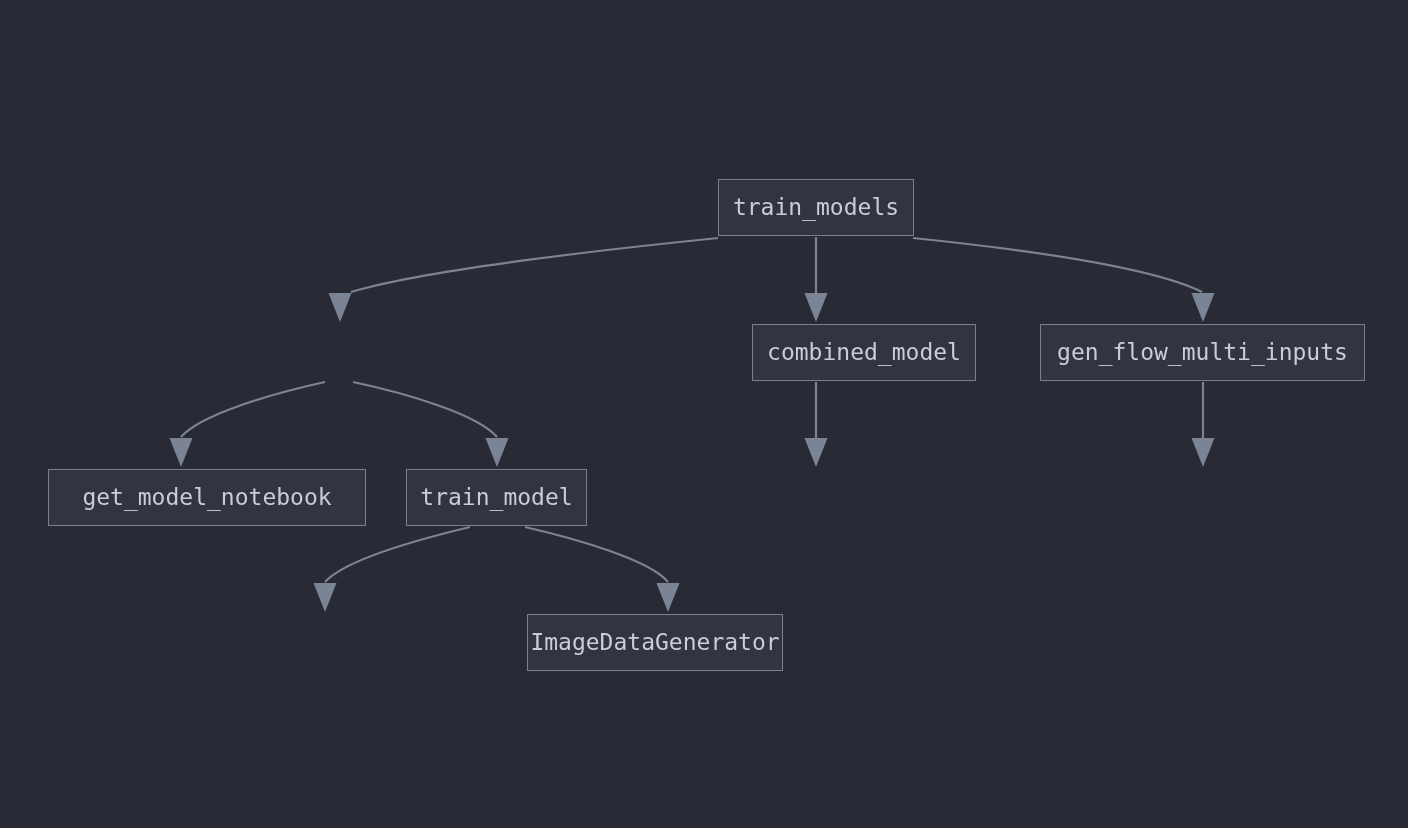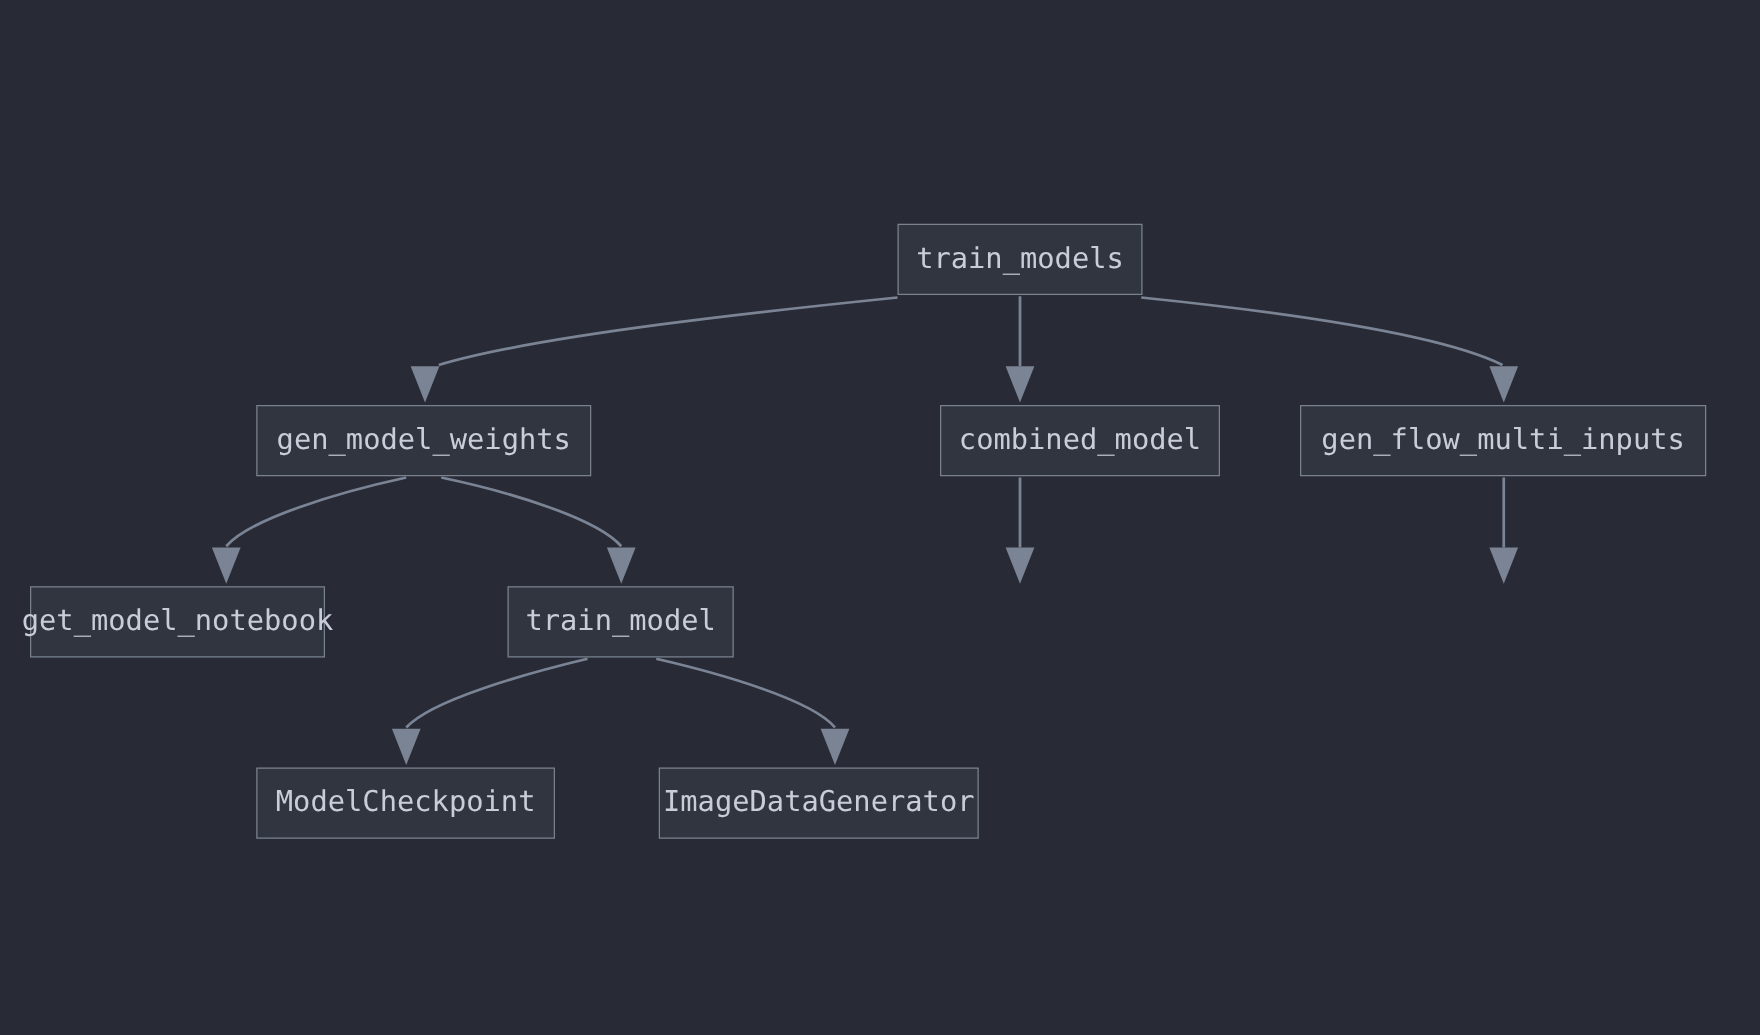--- a/index.html
+++ b/index.html
@@ -84,43 +84,37 @@
     <path d="M 325 612 L 313.5 583 L 336.5 583 z" fill="#7b8495"></path>
 
     <path d="M 525 527 C 577 539, 650 560, 668 582" fill="none" stroke="#7b8495" stroke-width="2.2"></path>
     <path d="M 668 612 L 656.5 583 L 679.5 583 z" fill="#7b8495"></path>
   </svg>
 
   <div class="graph-node" style="left:718px; top:179px; width:196px; height:57px;">
     <span class="node-label">train_models</span>
   </div>
 
-  <div class="graph-node" style="left:205px; top:324px; width:268px; height:57px;">
-    <span class="node-label">gen_model_weights</span>
-  </div>
 
   <div class="graph-node" style="left:704px; top:324px; width:224px; height:57px;margin-left:48px;">
     <span class="node-label">combined_model</span>
   </div>
 
   <div class="graph-node" style="left:1040px; top:324px; width:325px; height:57px;">
     <span class="node-label">gen_flow_multi_inputs</span>
   </div>
 
-  <div class="graph-node" style="left:24px; top:469px; width:236px; height:57px;">
+  <div class="graph-node" style="left:48px; top:469px; width:318px; height:57px;">
     <span class="node-label">get_model_notebook</span>
   </div>
 
   <div class="graph-node" style="left:406px; top:469px; width:181px; height:57px;">
     <span class="node-label">train_model</span>
   </div>
 
 
 
-  <div class="graph-node" style="left:205px; top:614px; width:239px; height:57px;">
-    <span class="node-label">ModelCheckpoint</span>
-  </div>
 
   <div class="graph-node" style="left:527px; top:614px; width:256px; height:57px;">
     <span class="node-label">ImageDataGenerator</span>
   </div>
 
 </div>
 
 </body></html>

